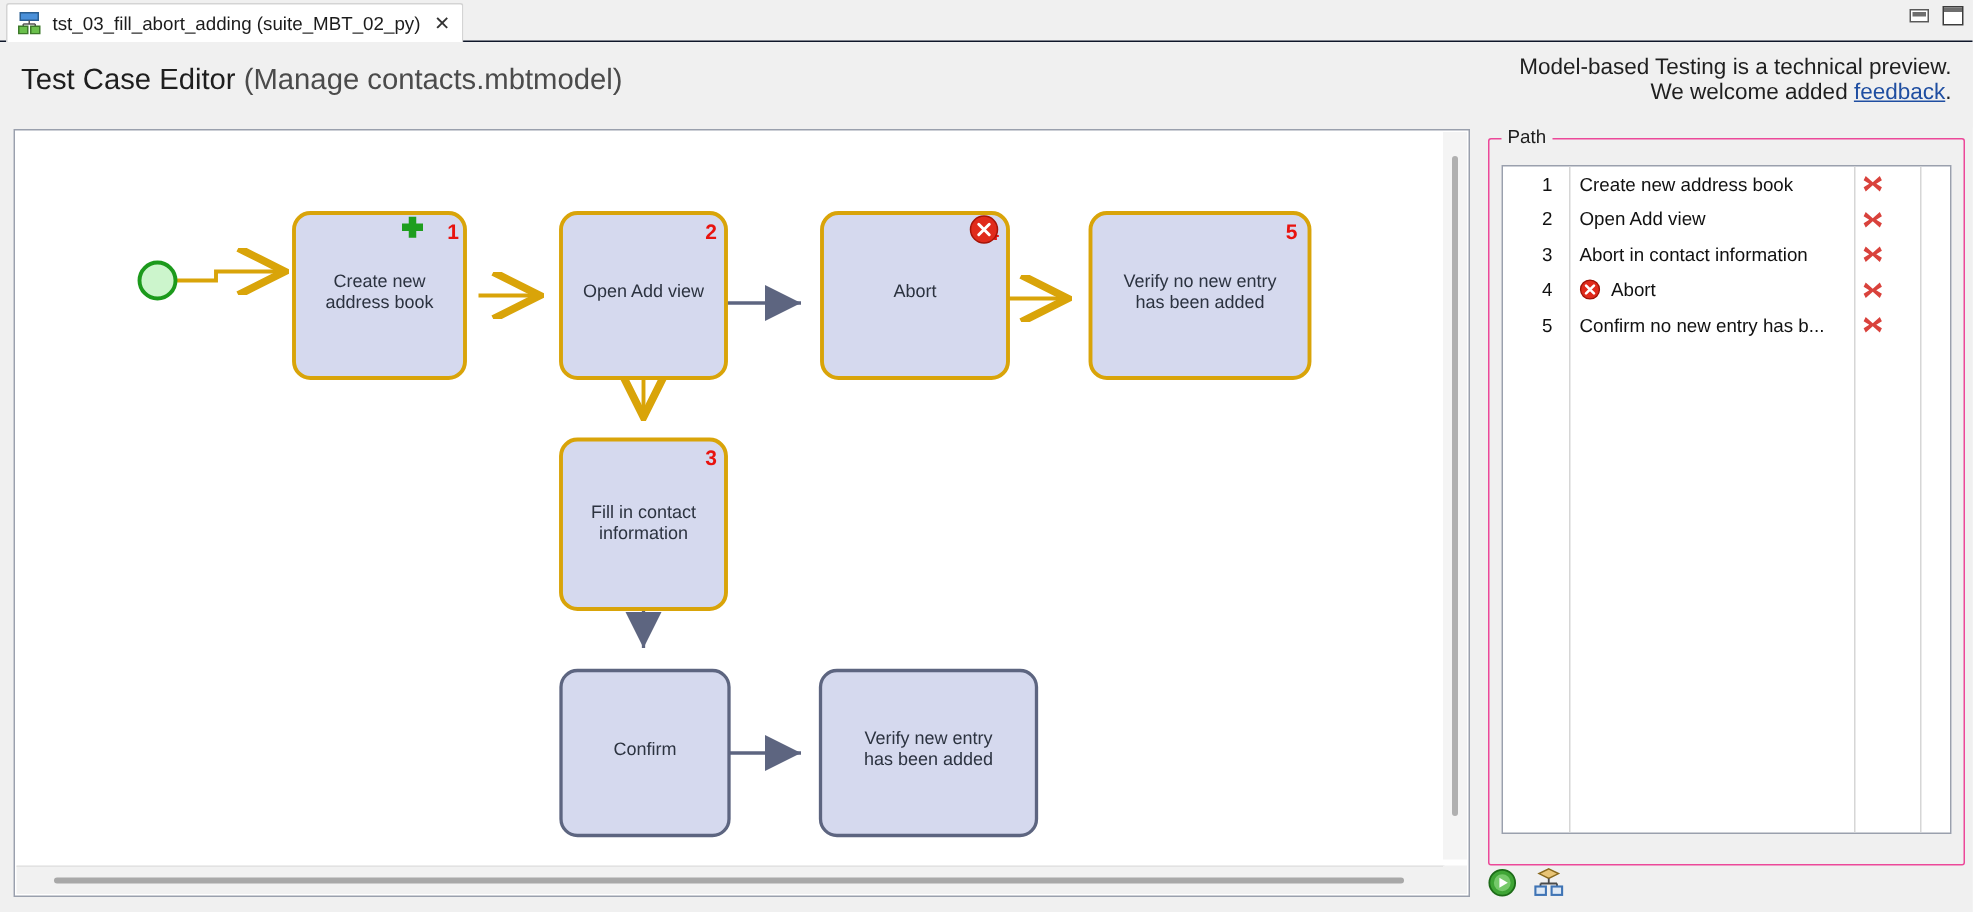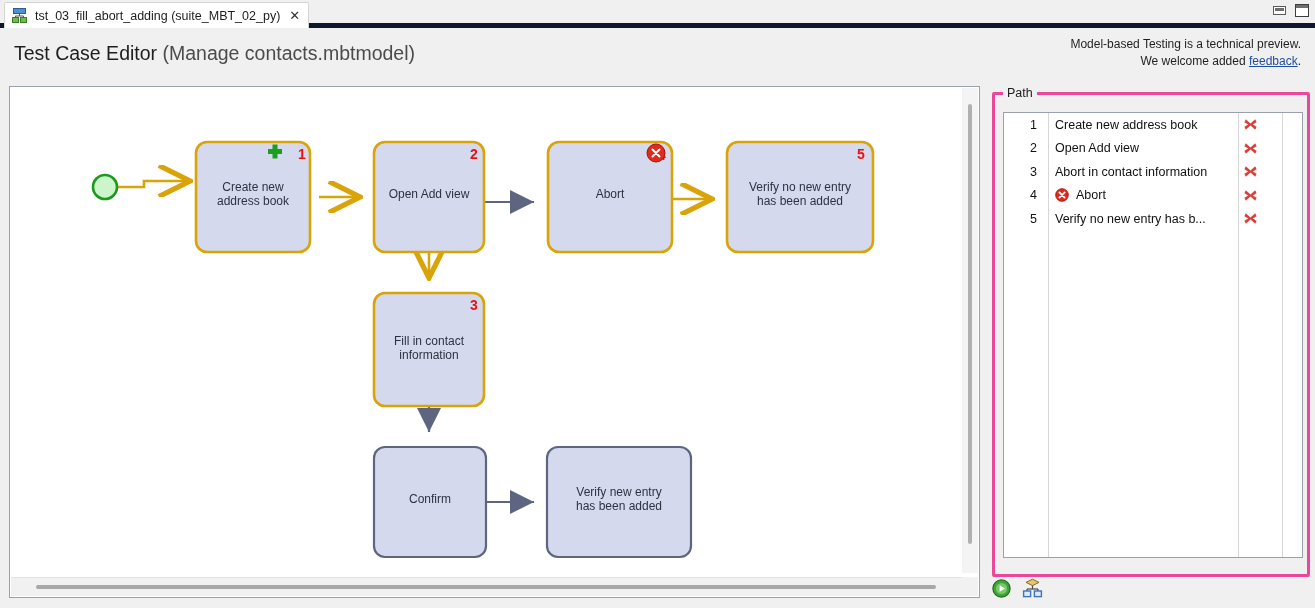--- a/index.html
+++ b/index.html
@@ -8,21 +8,21 @@
     width: 1315px; height: 608px;
     background: #f0f0f0;
     font-family: "Liberation Sans", sans-serif;
     overflow: hidden;
   }
 
   
   .tabstrip {
     position: absolute; left: 0; top: 0; width: 1315px; height: 28px;
     background: #f0f0f0;
-    border-bottom: 5px solid #0f172a;
+    border-bottom: 1px solid #0f172a;
   }
   .tab {
     position: absolute; left: 4px; top: 2px; height: 26px;
     display: flex; align-items: center; gap: 6px;
     padding: 0 8px 0 7px;
     background: #ffffff;
     border: 1px solid #d4d4d4; border-bottom: none;
     border-radius: 2px 2px 0 0;
   }
   .tab-icon { width: 17px; height: 15px; position: relative; flex: none; }
@@ -41,21 +41,21 @@
 
   
   .header { position: absolute; left: 0; top: 28px; width: 1315px; height: 57px; background: #f0f0f0; padding-left: 17px; }
   .page-title {
     position: absolute; left: 14px; top: 14px;
     font-size: 19.5px; color: #1e1e1e; white-space: nowrap;
   }
   .page-title .sub { color: #4b4b4b; }
   .notice {
     position: absolute; right: 14px; top: 8px;
-    text-align: right; font-size: 12px; color: #1f1f1f; line-height: 17px;
+    text-align: right; font-size: 15px; color: #1f1f1f; line-height: 17px;
   }
   .notice a { color: #1f4ea1; }
 
   
   .canvas-wrap {
     position: absolute; left: 9px; top: 86px;
     width: 971px; height: 512px;
     background: #ffffff;
     border: 1px solid #9aa0ad;
   }
@@ -88,21 +88,21 @@
     font-size: 12px; fill: #2c3340;
   }
   .node-num {
     font-family: "Liberation Sans", sans-serif;
     font-size: 14px; font-weight: bold; fill: #e8130f;
   }
 
   
   .path-group {
     position: absolute; left: 992px; top: 92px; width: 318px; height: 485px;
-    border: 3px solid #ec4899; border-radius: 2px; background: #f0f0f0;
+    border: 1px solid #ec4899; border-radius: 2px; background: #f0f0f0;
   }
   .path-legend {
     position: absolute; left: 8px; top: -9px; padding: 0 4px;
     background: #f0f0f0; font-size: 12.5px; color: #1c1c1c;
   }
   .path-table {
     position: absolute; left: 8px; top: 17px; width: 300px; height: 446px;
     background: #ffffff; border: 1px solid #9aa0ad;
     overflow: hidden;
   }
@@ -336,21 +336,21 @@
         <svg class="xmark" viewBox="0 0 16 16">
           <path d="M3,2.5 L8,7 L13,2.5 L14.5,5.5 L10.5,8 L14.5,10.5 L13,13.5 L8,9 L3,13.5 L1.5,10.5 L5.5,8 L1.5,5.5 Z" fill="#d9423c"></path>
         </svg>
       </div>
       <div class="pcol-pad"></div>
     </div>
 
     <div class="prow">
       <div class="pcol-num">5</div>
       <div class="pcol-name">
-        <span>Verify no new entry has b...</span>
+        <span>Confirm no new entry has b...</span>
       </div>
       <div class="pcol-del">
         <svg class="xmark" viewBox="0 0 16 16">
           <path d="M3,2.5 L8,7 L13,2.5 L14.5,5.5 L10.5,8 L14.5,10.5 L13,13.5 L8,9 L3,13.5 L1.5,10.5 L5.5,8 L1.5,5.5 Z" fill="#d9423c"></path>
         </svg>
       </div>
       <div class="pcol-pad"></div>
     </div>
   </div>
 </div>

